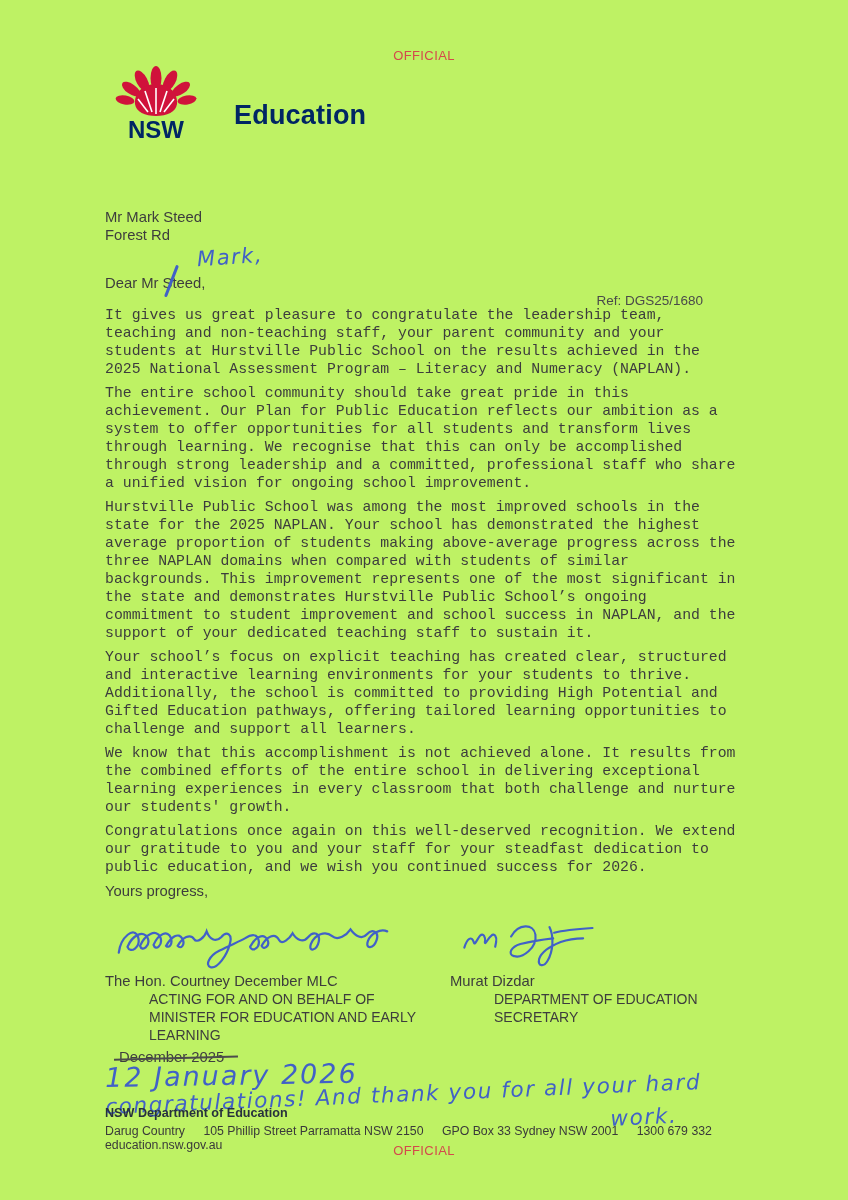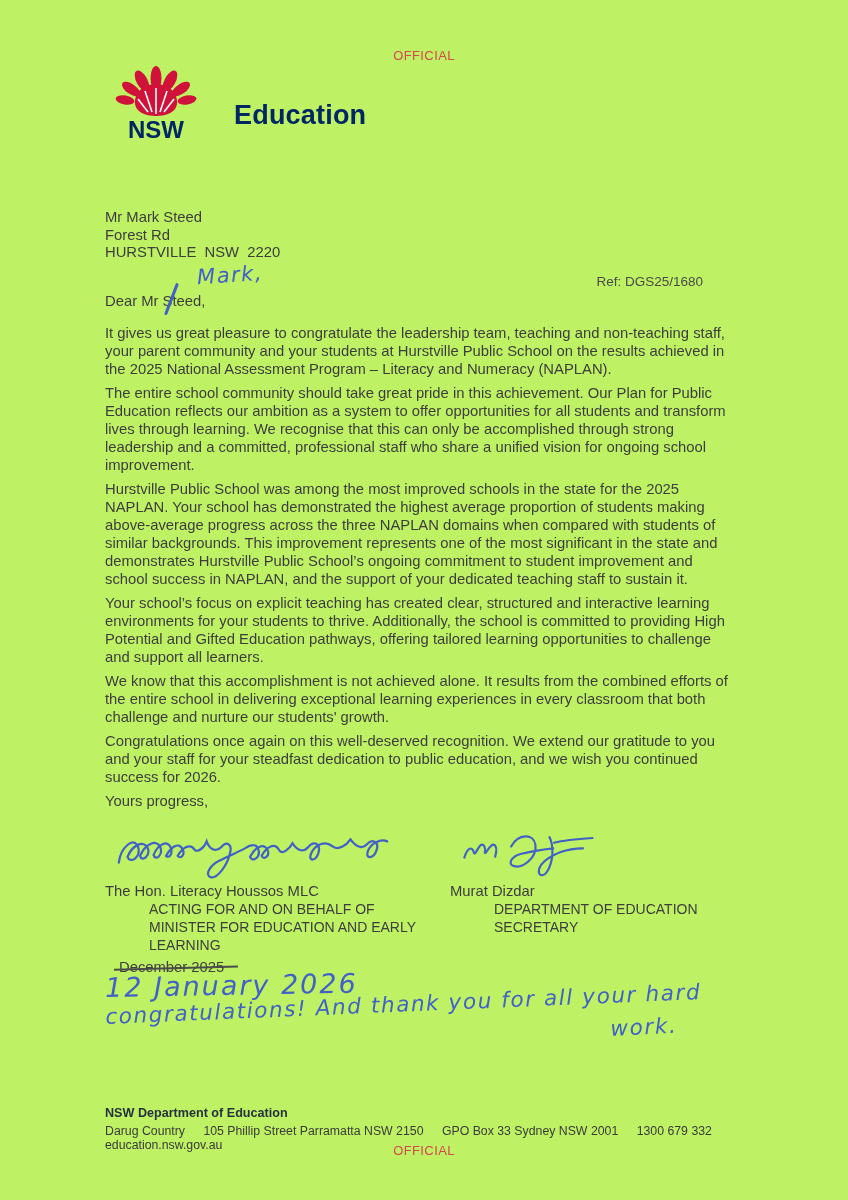--- a/index.html
+++ b/index.html
@@ -19,36 +19,36 @@
   
   .logo-block { position:absolute; left:112px; top:62px; width:88px; }
   .wordmark {
     position:absolute; left:215px; top:100px;
     color:#002664; font-size:27px; font-weight:bold; letter-spacing:.2px;margin-left:19px;
   }
 
   
   .letter { position:absolute; left:105px; top:209px; width:648px; font-size:14.8px; line-height:18px; }
   .recipient div { white-space:pre; line-height:17.5px; }
-  .reference { position:absolute; top:274px; right:145px; font-size:13.5px; color:#4a4a4a; }
+  .reference { position:absolute; top:293px; right:145px; font-size:13.5px; color:#4a4a4a; }
 
   .salutation { margin-top:30px; position:relative; height:18px; }
   .struck-name { position:relative; display:inline-block; }
   .slash-mark {
     position:absolute; left:7px; top:-10px; width:2.6px; height:34px;
     background:#4161c7; transform:rotate(21deg); border-radius:2px;
   }
   .hand { color:#4161c7; font-style:italic; font-family:"DejaVu Sans",sans-serif; }
   .hand-mark {
     position:absolute; left:92px; top:-26px; font-size:21px;
     transform:rotate(-4deg); letter-spacing:1.5px; white-space:nowrap;
   }
 
   .paragraphs { margin-top:14px; }
-  .paragraphs p { margin:0 16px 6px 0; }
+  .paragraphs p { margin:0 16px 6px 0;font-family:Liberation Mono, monospace; }
   .closing { margin-top:1px; }
 
   .sigrow { display:flex; margin-top:14px; }
   .sig-col-left { width:345px; flex:none; }
   .sig-col-right { flex:1; }
   .sig-scrawl { display:block; margin:0 0 2px 8px; }
   .sig-scrawl-right { display:block; margin:0 0 0 2px; }
   .sig-name { font-size:14.8px; line-height:18px; }
   .sig-role { font-weight:normal; font-size:14px; line-height:18px;margin-left:44px; }
 
@@ -107,21 +107,20 @@
   </div>
   <div class="wordmark">Education</div>
 
   <div class="reference">Ref: DGS25/1680</div>
 
   <div class="letter">
 
     <div class="recipient">
       <div>Mr Mark Steed</div>
       <div>Forest Rd</div>
-      <div>HURSTVILLE  NSW  2220</div>
     </div>
 
     <div class="salutation">
       <span>Dear Mr </span><span class="struck-name"><span>Steed</span><span class="slash-mark"></span></span><span>,</span>
       <span class="hand hand-mark">Mark,</span>
     </div>
 
     <div class="paragraphs">
       <p>It gives us great pleasure to congratulate the leadership team, teaching and non-teaching staff, your parent community and your students at Hurstville Public School on the results achieved in the 2025 National Assessment Program – Literacy and Numeracy (NAPLAN).</p>
       <p>The entire school community should take great pride in this achievement. Our Plan for Public Education reflects our ambition as a system to offer opportunities for all students and transform lives through learning. We recognise that this can only be accomplished through strong leadership and a committed, professional staff who share a unified vision for ongoing school improvement.</p>
@@ -140,21 +139,21 @@
           <path fill="none" stroke="#4161c7" stroke-width="2.3" stroke-linecap="round" d="M6 40 C8 24 22 12 26 24 C29 34 18 42 15 34 C20 22 32 16 36 25 C39 33 30 40 28 33
                C33 21 45 15 49 24 C52 32 44 39 42 32 C47 20 57 16 60 25 C62 31 58 36 55 33
                C60 24 68 18 72 26 C75 32 70 37 67 33 C72 24 80 20 84 26 C87 31 95 24 97 18
                C100 26 106 30 112 24 C118 17 124 21 121 31 C118 43 108 57 101 55 C95 53 100 43 110 38
                C122 32 132 28 137 25 C143 21 150 20 151 28 C152 35 144 40 142 34 C147 24 156 19 160 27
                C163 33 156 38 154 33 C159 23 168 19 172 27 C175 33 183 25 186 20
                C190 27 197 30 202 24 C208 17 215 20 213 29 C211 38 202 40 205 31 C209 21 220 17 227 23
                C233 28 242 22 246 16 C251 23 258 27 263 21 C268 15 276 18 273 27 C270 36 261 37 264 28
                C267 20 277 15 284 18"></path>
         </svg>
-        <div class="sig-name">The Hon. Literacy Houssos MLC</div>
+        <div class="sig-name">The Hon. Courtney December MLC</div>
         <div class="sig-role">ACTING FOR AND ON BEHALF OF</div>
         <div class="sig-role">MINISTER FOR EDUCATION AND EARLY</div>
         <div class="sig-role">LEARNING</div>
       </div>
 
       <div class="sig-col-right">
         <svg class="sig-scrawl-right" width="150" height="58" viewBox="0 0 150 62">
           <g fill="none" stroke="#4161c7" stroke-width="2.3" stroke-linecap="round">
             <path d="M8 36 C11 26 16 23 18 30 C19 35 22 26 25 23 C28 20 31 24 30 30 C30 34 33 26 37 23 C40 20 43 24 42 30 L41 35"></path>
             <path d="M58 24 C66 10 82 10 84 22 C86 36 70 48 61 45 C54 43 58 35 68 32 C80 29 94 27 103 26"></path>

